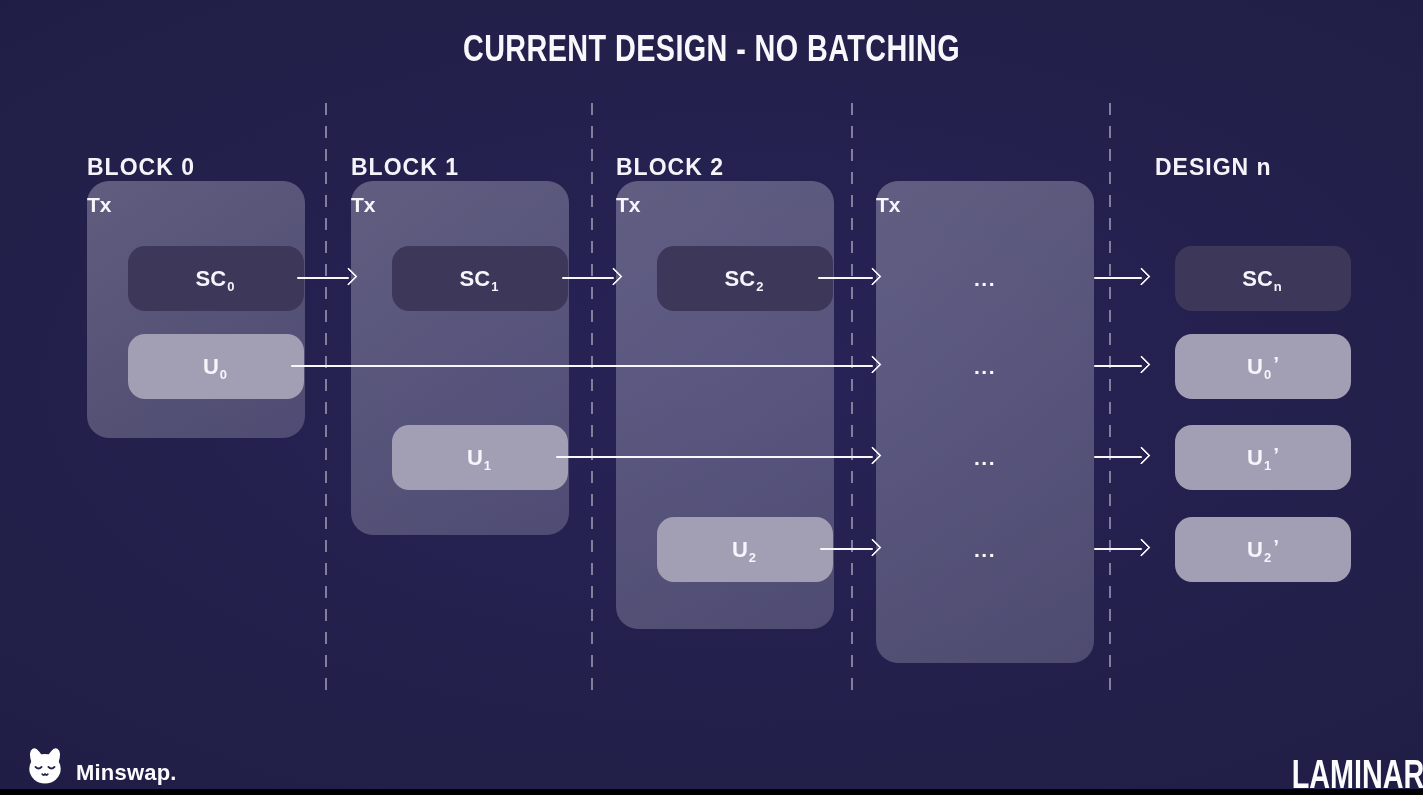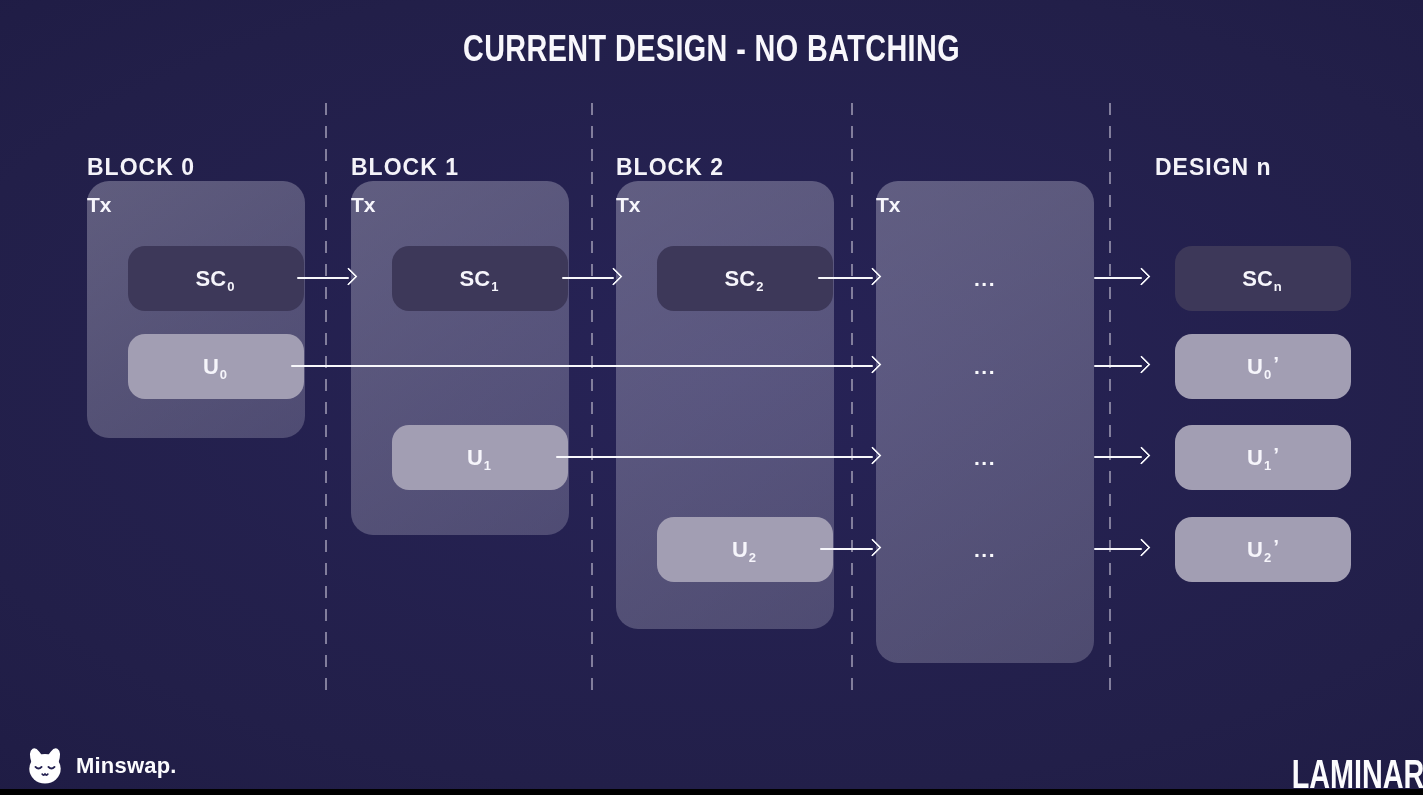--- a/index.html
+++ b/index.html
@@ -131,21 +131,21 @@
     border-radius: 1px;
     transform: rotate(45deg);
   }
 
   
   .brand-left {
     position: absolute;
     left: 24px;
     top: 746px;
     display: flex;
-    align-items: center;
+    align-items: flex-end;
     gap: 10px;
   }
   .brand-left .brand-text {
     font-size: 22px;
     font-weight: 700;
     color: #fbfbfe;
     letter-spacing: 0.2px;
   }
   .brand-right {
     position: absolute;

